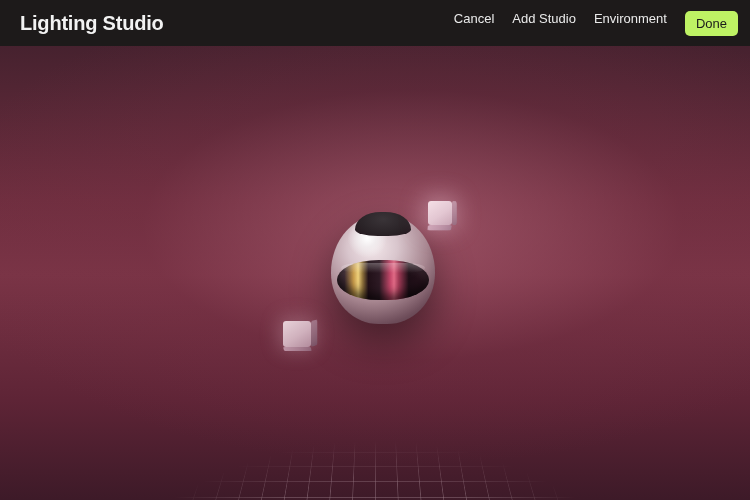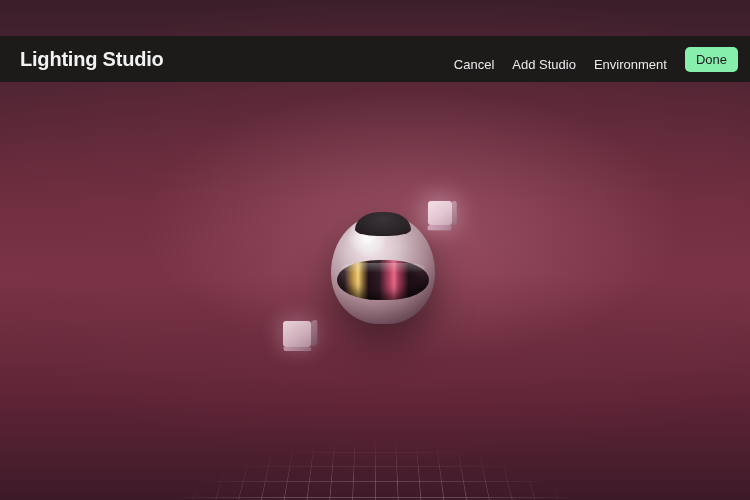--- a/index.html
+++ b/index.html
@@ -8,27 +8,26 @@
     position: absolute; inset: 0;
     background:
       radial-gradient(ellipse 80% 60% at 55% 45%, rgba(200,120,140,0.45) 0%, rgba(120,50,70,0.25) 45%, rgba(60,25,45,0.0) 80%),
       linear-gradient(180deg, #3a1e2a 0%, #6f2e3f 40%, #7a3446 55%, #5e2436 80%, #3d1a28 100%);
   }
   .header {
     position: relative; z-index: 5;
     height: 46px; background: #1d1a1a;
     display: flex; align-items: center; justify-content: space-between;
     padding: 0 12px 0 20px;
-    margin-top: 36px;
   }
   .title { color: #f2f2f2; font-size: 20px; font-weight: 600; letter-spacing: -0.2px; }
-  .header-right { display: flex; align-items: flex-end; gap: 18px; }
+  .header-right { display: flex; align-items: flex-start; gap: 18px; }
   .hbtn { color: #eaeaea; font-size: 13px; cursor: pointer; background: none; border: none; font-family: inherit; }
   .done-btn {
-    background: #86efac; color: #1a1a1a; font-size: 13px; font-weight: 500;
+    background: #bef264; color: #1a1a1a; font-size: 13px; font-weight: 500;
     border: none; border-radius: 5px; padding: 5px 11px; cursor: pointer;
   }
 
   
   .scene {
     position: absolute; inset: 0; top: 46px;
     perspective: 700px; perspective-origin: 50% 38%;
   }
   .grid-wrap {
     position: absolute; left: 50%; top: 58%;

